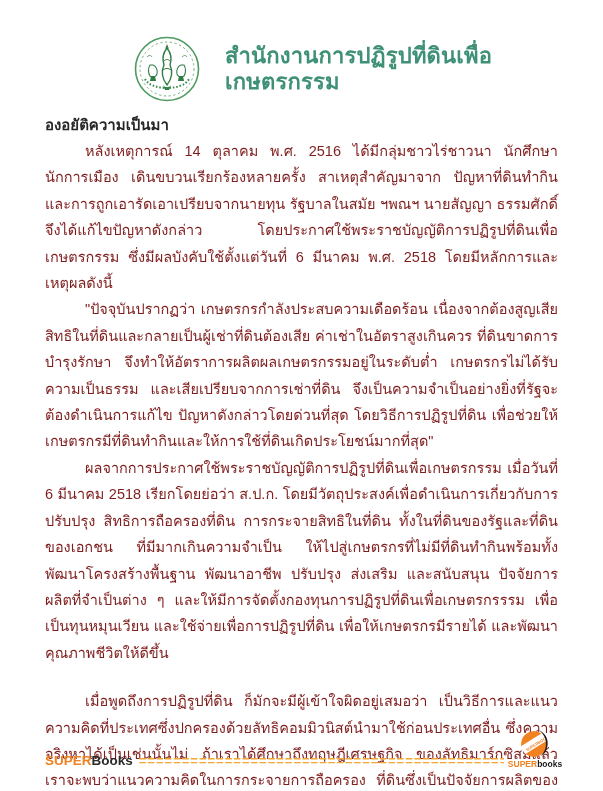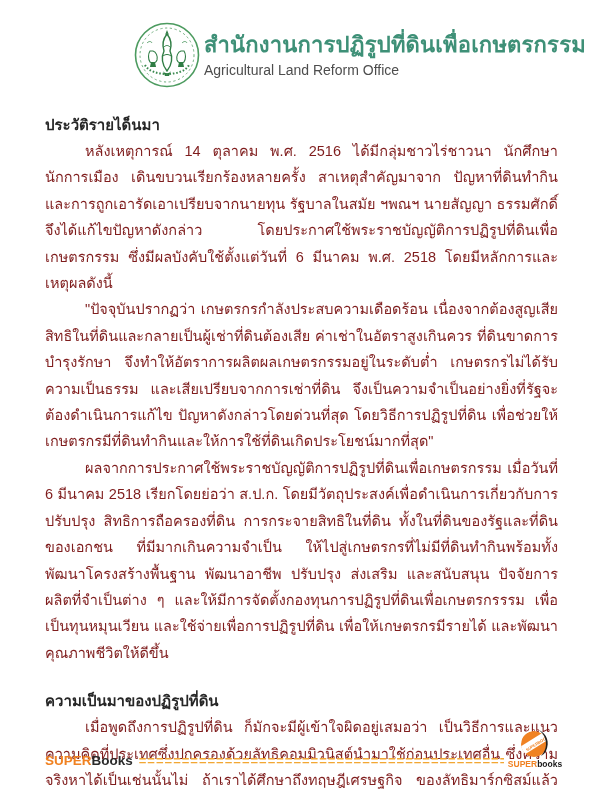--- a/index.html
+++ b/index.html
@@ -8,24 +8,24 @@
   .page {
     position: relative;
     width: 603px;
     height: 791px;
     background: #ffffff;
     overflow: hidden;
   }
   
   .header {
     position: absolute;
-    top: 21px;
+    top: 35px;
     left: 133px;
     display: flex;
-    gap: 3px;
+    gap: 24px;
   }
   .seal { width: 68px; height: 68px; flex: 0 0 auto; }
   .org-names { display: flex; flex-direction: column; justify-content: center; }
   .org-name-th {
     font-size: 22px;
     font-weight: 700;
     color: #3e9077;
     line-height: 1.2;
     letter-spacing: 0.2px;
   }
@@ -123,35 +123,33 @@
 
       <path d="M51 30 C53 33 53 38 51 41 C48 43 45 42 44 39 C43 35 45 31 48 30 Z" fill="none" stroke="#2f7d44" stroke-width="1.1"></path>
       <path d="M50 41 L51 46 L45 46 L46 41" fill="#2f7d44"></path>
 
       <path d="M14 22 C16 20 18 20 19 22 M49 22 C51 20 53 20 54 22" stroke="#5aa06b" stroke-width="1" fill="none"></path>
 
       <path d="M12 44 C18 56 50 56 56 44" fill="none" stroke="#3c8a50" stroke-width="2" stroke-dasharray="1.6 1.8"></path>
     </svg>
     <div class="org-names">
       <div class="org-name-th">สำนักงานการปฏิรูปที่ดินเพื่อเกษตรกรรม</div>
-      <div class="org-name-en">Agricultural Land Reform Office</div>
     </div>
   </div>
 
   <div class="content">
 
     <div class="section">
-      <div class="section-heading">ประวัติรายได็นมา</div>
+      <div class="section-heading">องอยัติความเป็นมา</div>
       <p class="para">หลังเหตุการณ์ 14 ตุลาคม พ.ศ. 2516 ได้มีกลุ่มชาวไร่ชาวนา นักศึกษา นักการเมือง เดินขบวนเรียกร้องหลายครั้ง สาเหตุสำคัญมาจาก ปัญหาที่ดินทำกินและการถูกเอารัดเอาเปรียบจากนายทุน รัฐบาลในสมัย ฯพณฯ นายสัญญา ธรรมศักดิ์ จึงได้แก้ไขปัญหาดังกล่าว โดยประกาศใช้พระราชบัญญัติการปฏิรูปที่ดินเพื่อเกษตรกรรม ซึ่งมีผลบังคับใช้ตั้งแต่วันที่ 6 มีนาคม พ.ศ. 2518 โดยมีหลักการและเหตุผลดังนี้</p>
       <p class="para">"ปัจจุบันปรากฏว่า เกษตรกรกำลังประสบความเดือดร้อน เนื่องจากต้องสูญเสียสิทธิในที่ดินและกลายเป็นผู้เช่าที่ดินต้องเสีย ค่าเช่าในอัตราสูงเกินควร ที่ดินขาดการบำรุงรักษา จึงทำให้อัตราการผลิตผลเกษตรกรรมอยู่ในระดับต่ำ เกษตรกรไม่ได้รับความเป็นธรรม และเสียเปรียบจากการเช่าที่ดิน จึงเป็นความจำเป็นอย่างยิ่งที่รัฐจะต้องดำเนินการแก้ไข ปัญหาดังกล่าวโดยด่วนที่สุด โดยวิธีการปฏิรูปที่ดิน เพื่อช่วยให้เกษตรกรมีที่ดินทำกินและให้การใช้ที่ดินเกิดประโยชน์มากที่สุด"</p>
       <p class="para">ผลจากการประกาศใช้พระราชบัญญัติการปฏิรูปที่ดินเพื่อเกษตรกรรม เมื่อวันที่ 6 มีนาคม 2518 เรียกโดยย่อว่า ส.ป.ก. โดยมีวัตถุประสงค์เพื่อดำเนินการเกี่ยวกับการปรับปรุง สิทธิการถือครองที่ดิน การกระจายสิทธิในที่ดิน ทั้งในที่ดินของรัฐและที่ดินของเอกชน ที่มีมากเกินความจำเป็น ให้ไปสู่เกษตรกรที่ไม่มีที่ดินทำกินพร้อมทั้งพัฒนาโครงสร้างพื้นฐาน พัฒนาอาชีพ ปรับปรุง ส่งเสริม และสนับสนุน ปัจจัยการผลิตที่จำเป็นต่าง ๆ และให้มีการจัดตั้งกองทุนการปฏิรูปที่ดินเพื่อเกษตรกรรรม เพื่อเป็นทุนหมุนเวียน และใช้จ่ายเพื่อการปฏิรูปที่ดิน เพื่อให้เกษตรกรมีรายได้ และพัฒนาคุณภาพชีวิตให้ดีขึ้น</p>
     </div>
 
     <div class="section">
-      <div class="section-heading">ความเป็นมาของปฏิรูปที่ดิน</div>
       <p class="para">เมื่อพูดถึงการปฏิรูปที่ดิน ก็มักจะมีผู้เข้าใจผิดอยู่เสมอว่า เป็นวิธีการและแนวความคิดที่ประเทศซึ่งปกครองด้วยลัทธิคอมมิวนิสต์นำมาใช้ก่อนประเทศอื่น ซึ่งความจริงหาได้เป็นเช่นนั้นไม่ ถ้าเราได้ศึกษาถึงทฤษฎีเศรษฐกิจ ของลัทธิมาร์กซิสม์แล้ว เราจะพบว่าแนวความคิดในการกระจายการถือครอง ที่ดินซึ่งเป็นปัจจัยการผลิตของประเทศนั้น จะไม่ มีอยู่ในทฤษฎีเศรษฐกิจแบบมาร์กซิสม์ ตรงกันข้าม ทฤษฎีเศรษฐกิจแบบมาร์กซิสม์จะเน้นถึงการรวมกรรมสิทธิ์ในที่ดิน เพื่อให้การผลิตทางการเกษตร เป็นการผลิตขนาดใหญ่ โดยรัฐบาลเป็นผู้ถือกรรมสิทธิ์ในที่ดิน ส่วนเกษตรกรจะไม่มีกรรมสิทธิ์ในที่ดิน แต่จะมีฐานะเป็นกรรมกรในไร่นา เท่านั้น อย่างไรก็ตามคอมมิวนิสต์เป็นพวกแรกที่ได้นำวิธีการปฏิรูปที่ดินมาใช้เป็นเครื่องมือต่อสู้ทางการเมืองอย่างสำคัญและจริงจังจนทำให้พวกตนประสบชัยชนะในที่ต่าง ๆ</p>
 
     </div>
 
   </div>
 
   <div class="footer">
     <div class="brand">
       <span class="sup">SUPER</span><span class="rest">Books</span>
     </div>

